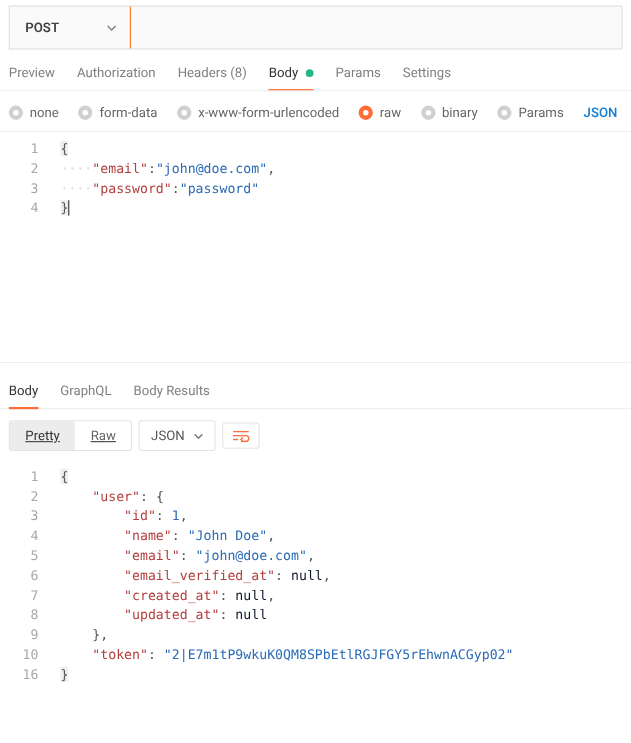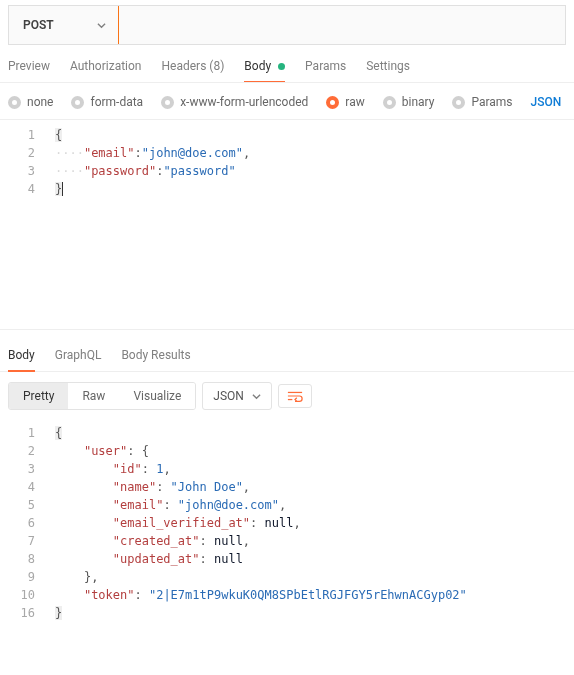--- a/index.html
+++ b/index.html
@@ -138,20 +138,21 @@
     align-items: center;
     gap: 6px;
     padding: 10px 8px;
   }
   .seg-group {
     display:flex;
     border:1px solid #e3e3e3;
     border-radius:3px;
     overflow:hidden;
     background:#fafafa;
+    text-decoration:underline;
   }
   .seg-btn {
     padding: 6px 14px;
     font-size:12px;
     color:#666;
     cursor:pointer;
     background:#fff;
   }
   .seg-btn.active {
     background:#ececec;
@@ -258,21 +259,20 @@
 <div class="resp-tabs">
   <div class="resp-tab active">Body</div>
   <div class="resp-tab">GraphQL</div>
   <div class="resp-tab">Body Results</div>
 </div>
 
 <div class="resp-toolbar">
   <div class="seg-group">
     <div class="seg-btn active">Pretty</div>
     <div class="seg-btn">Raw</div>
-    <div class="seg-btn">Visualize</div>
   </div>
   <div class="json-select">
     <span>JSON</span>
     <svg class="chevron-down" viewBox="0 0 10 10">
         <polyline points="1,3 5,7 9,3"></polyline>
       </svg>
   </div>
   <div class="wrap-btn">
     <svg class="wrap-icon" viewBox="0 0 18 12">
       <line x1="1" y1="2" x2="17" y2="2"></line>

